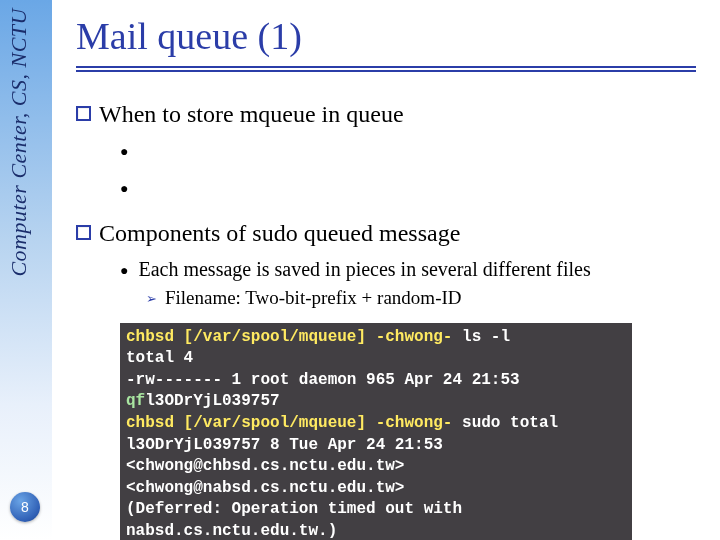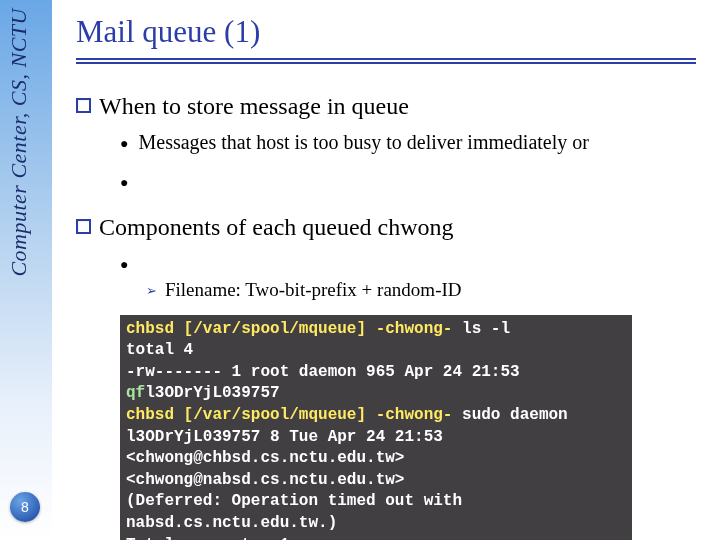--- a/index.html
+++ b/index.html
@@ -38,21 +38,21 @@
     box-shadow: 0 1px 3px rgba(0,0,0,0.3);
   }
   .pagenum { color: #fff; font-family: Arial, sans-serif; font-size: 14px; }
   .content {
     flex: 1;
     padding: 14px 24px 0 24px;
     position: relative;
   }
   .title {
     font-family: "Times New Roman", serif;
-    font-size: 31px;
+    font-size: 38px;
     color: #2b3da8;
     margin-bottom: 8px;
     font-weight: normal;
   }
   .divider-wrap { margin-bottom: 28px; }
   .hr1 { border: none; border-top: 2px solid #2b3da8; margin-bottom: 2px; }
   .hr2 { border: none; border-top: 2px solid #2b3da8; width: 100%; }
   .section {
     margin-bottom: 14px;
   }
@@ -103,54 +103,54 @@
   <div class="content">
     <div class="title">Mail queue (1)</div>
     <div class="divider-wrap">
       <hr class="hr1">
       <hr class="hr2">
     </div>
 
     <div class="section">
       <div class="h1">
         <span class="bullet-square"></span>
-        <span>When to store message in queue</span>
+        <span>When to store mqueue in queue</span>
       </div>
       <ul class="sub-list">
         <li>
           <span class="dot">●</span>
-          <span>Messages that host is too busy to deliver immediately or</span>
         </li>
         <li>
           <span class="dot">●</span>
         </li>
       </ul>
     </div>
 
     <div class="section" style="margin-top:22px;">
       <div class="h1">
         <span class="bullet-square"></span>
-        <span>Components of each queued chwong</span>
+        <span>Components of sudo queued message</span>
       </div>
       <ul class="sub-list" style="margin-bottom:4px;">
         <li style="margin-bottom:6px;">
           <span class="dot">●</span>
+          <span>Each message is saved in pieces in several different files</span>
         </li>
       </ul>
       <div class="subsub">
         <span class="tri">➢</span>
         <span>Filename: Two-bit-prefix + random-ID</span>
       </div>
     </div>
 
     <div class="terminal">
       <div><span class="y">chbsd [/var/spool/mqueue] -chwong- </span><span class="w">ls -l</span></div>
       <div class="w">total 4</div>
       <div><span class="w">-rw-------  1 root  daemon  965 Apr 24 21:53 </span><span class="g">qf</span><span class="w">l3ODrYjL039757</span></div>
-      <div><span class="y">chbsd [/var/spool/mqueue] -chwong- </span><span class="w">sudo daemon</span></div>
+      <div><span class="y">chbsd [/var/spool/mqueue] -chwong- </span><span class="w">sudo total</span></div>
       <div class="w">l3ODrYjL039757        8 Tue Apr 24 21:53 &lt;chwong@chbsd.cs.nctu.edu.tw&gt;</div>
       <div class="w">                                         &lt;chwong@nabsd.cs.nctu.edu.tw&gt;</div>
       <div class="w">                 (Deferred: Operation timed out with nabsd.cs.nctu.edu.tw.)</div>
       <div class="w">                Total requests: 1</div>
     </div>
 
   </div>
 </div>
 
 </body></html>

